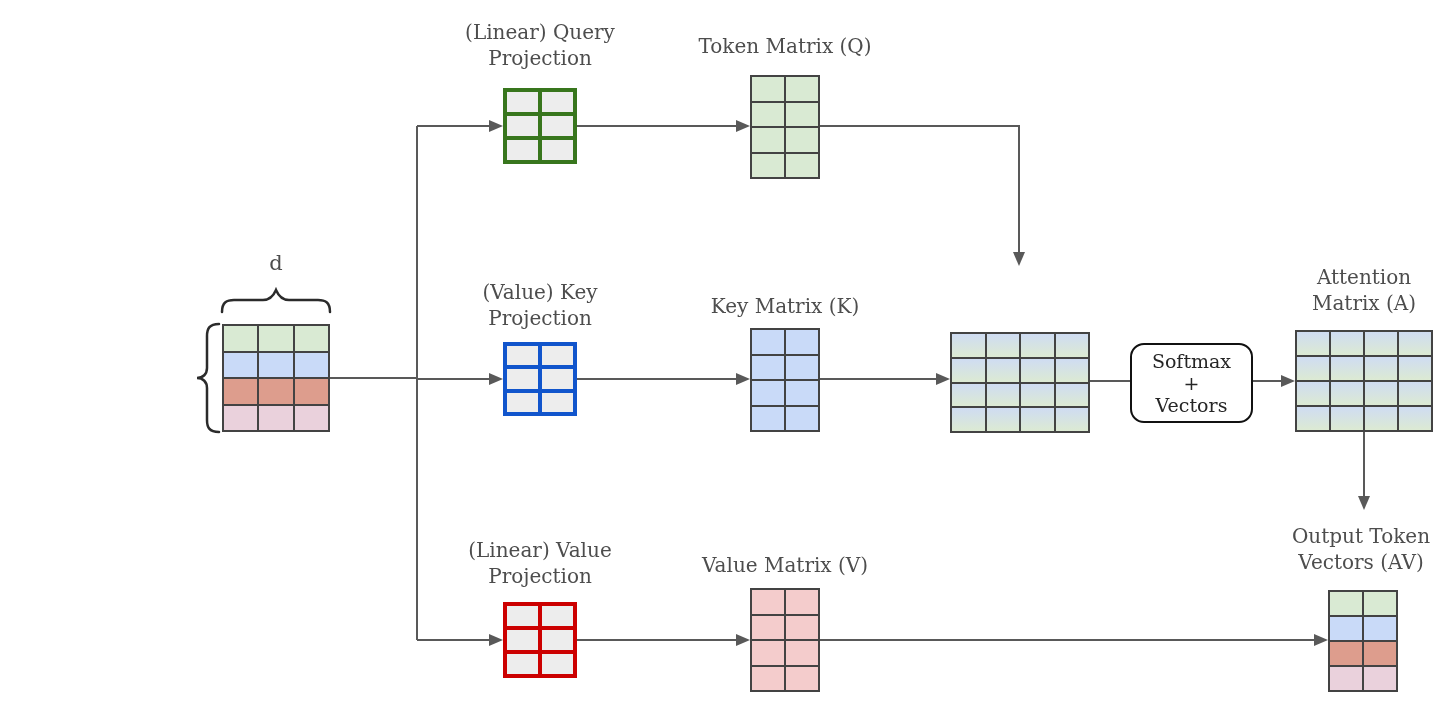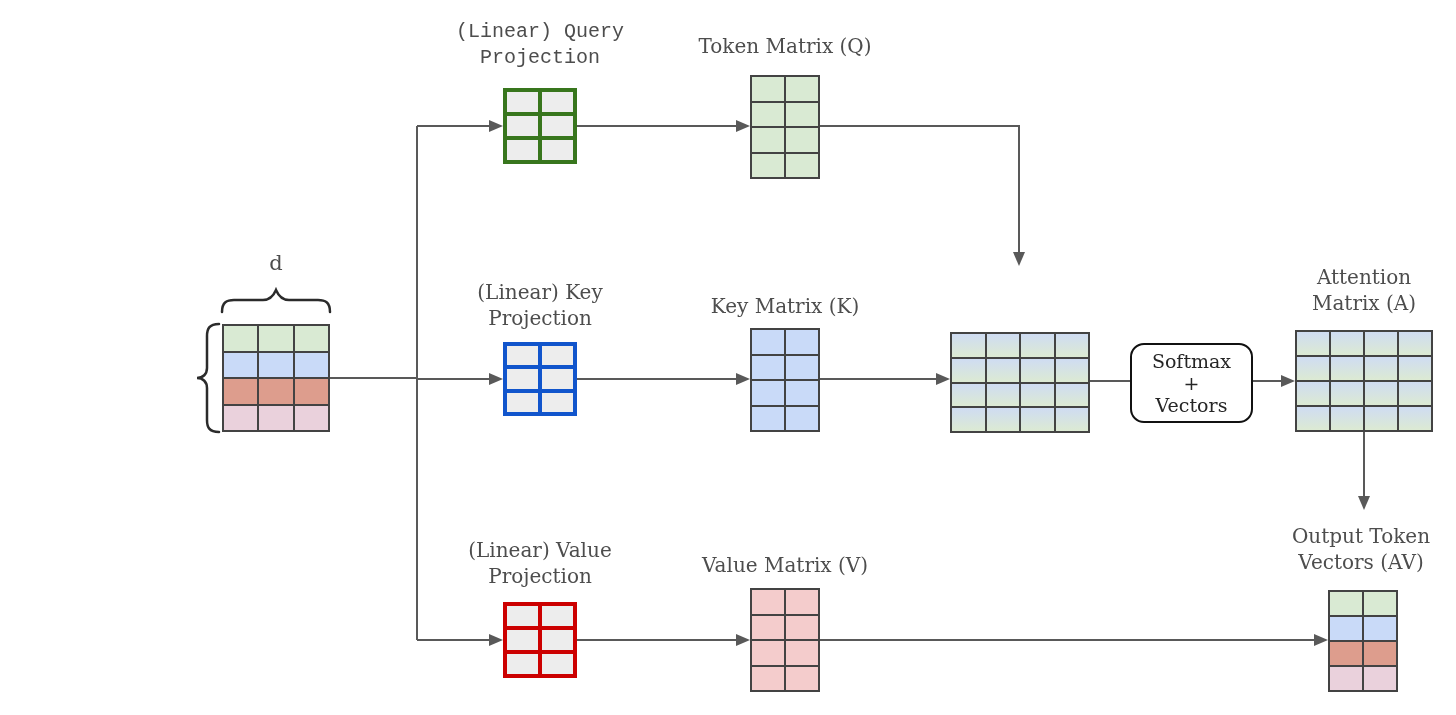--- a/index.html
+++ b/index.html
@@ -6,21 +6,21 @@
   .stage{
     position:relative;width:1456px;height:715px;background:#ffffff;
     font-family:"DejaVu Serif","Liberation Serif",serif;color:#4d4d4d;overflow:hidden;
   }
   .stage svg.overlay{position:absolute;left:0;top:0;z-index:1;}
   .lbl{position:absolute;z-index:2;text-align:center;font-size:20px;line-height:26px;color:#4d4d4d;}
   .matrix{position:absolute;z-index:2;box-sizing:border-box;}
   .token-label{left:8px;top:366px;width:170px;font-size:21px;}
   .dim-label{left:246px;top:250px;width:60px;font-size:21px;}
   .m-token{left:222px;top:324px;width:108px;height:108px;}
-  .qproj-label{left:440px;top:19px;width:200px;font-family:Liberation Mono, monospace;}
+  .qproj-label{left:440px;top:19px;width:200px;}
   .m-qproj{left:503px;top:88px;width:74px;height:76px;}
   .qmat-label{left:685px;top:33px;width:200px;}
   .m-qmat{left:750px;top:75px;width:70px;height:104px;}
   .kproj-label{left:440px;top:279px;width:200px;}
   .m-kproj{left:503px;top:342px;width:74px;height:74px;}
   .kmat-label{left:685px;top:293px;width:200px;}
   .m-kmat{left:750px;top:328px;width:70px;height:104px;}
   .qk-label{left:918px;top:291px;width:200px;}
   .qk-label sup{font-size:13px;}
   .m-qk{left:950px;top:332px;width:140px;height:101px;}
@@ -124,21 +124,21 @@
       <div style="background: rgb(217, 234, 211);"></div>
       <div style="background: rgb(217, 234, 211);"></div>
       <div style="background: rgb(217, 234, 211);"></div>
       <div style="background: rgb(217, 234, 211);"></div>
       <div style="background: rgb(217, 234, 211);"></div>
       <div style="background: rgb(217, 234, 211);"></div>
       <div style="background: rgb(217, 234, 211);"></div>
     </div>
 
   <div class="lbl kproj-label">
-    <div>(Linear) Key</div>
+    <div>(Value) Key</div>
     <div>Projection</div>
   </div>
   <div class="matrix m-kproj" style="display: grid; grid-template-columns: repeat(2, 1fr); grid-template-rows: repeat(3, 1fr); background: rgb(17, 85, 204); padding: 4px; gap: 4px;">
       <div style="background: rgb(237, 237, 237);"></div>
       <div style="background: rgb(237, 237, 237);"></div>
       <div style="background: rgb(237, 237, 237);"></div>
       <div style="background: rgb(237, 237, 237);"></div>
       <div style="background: rgb(237, 237, 237);"></div>
       <div style="background: rgb(237, 237, 237);"></div>
     </div>

